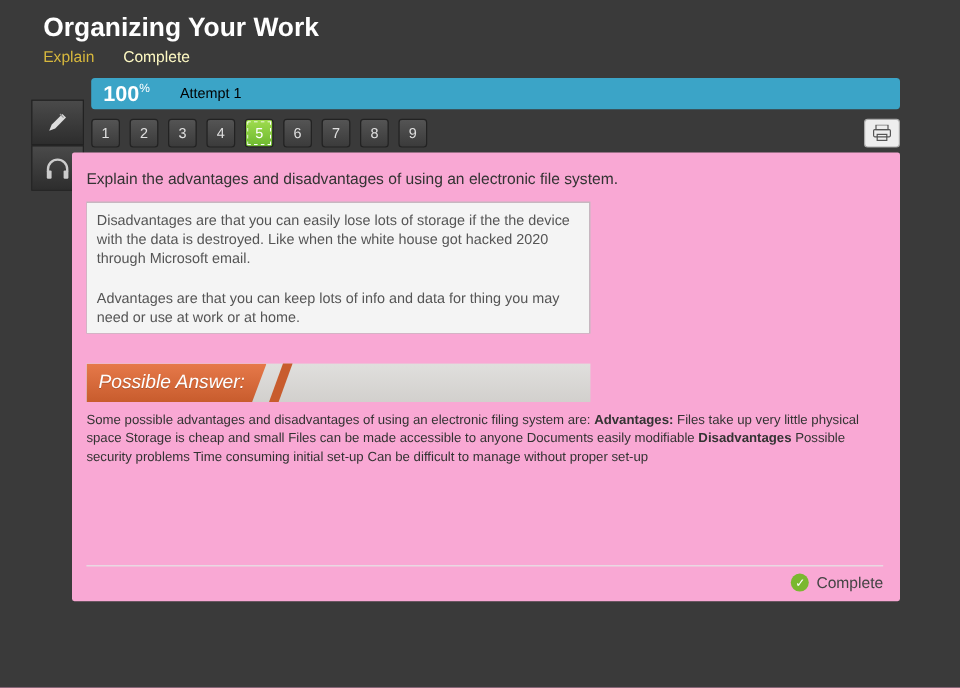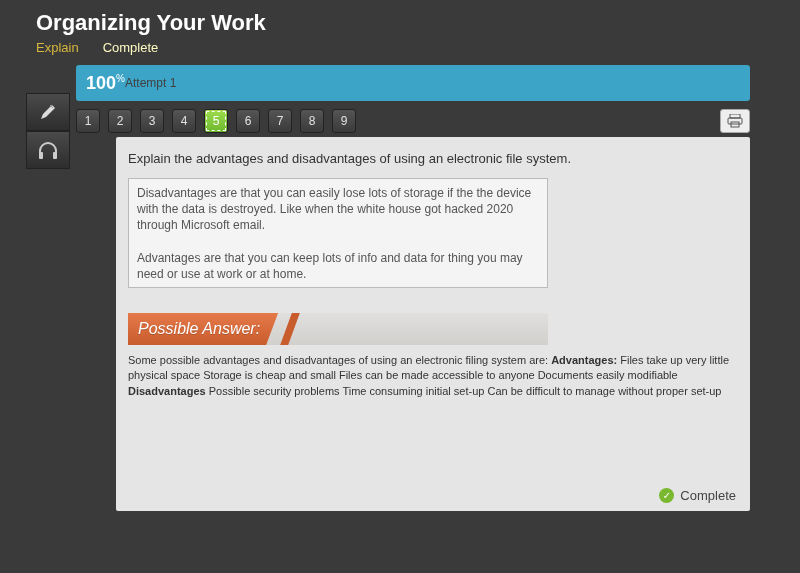--- a/index.html
+++ b/index.html
@@ -23,35 +23,35 @@
     display: flex;
     gap: 24px;
     font-size: 13px;
   }
   .tab-practice { color: #d6b73d; }
   .tab-complete { color: #fef9c3; }
   .progress-bar {
     margin: 6px 50px 0 76px;
     background: #3ba4c7;
     border-radius: 3px;
-    height: 36px;
+    height: 26px;
     display: flex;
     align-items: center;
     padding: 0 10px;
     color: #fff;
   }
   .percent {
     font-size: 18px;
     font-weight: bold;
   }
   .percent sup { font-size: 10px; font-weight: normal; vertical-align: super; }
   .attempt {
     font-size: 12px;
-    margin-left: 0;
-    color: #404040;
+    margin-left: 25px;
+    color: #000000;
   }
   .toolbar-row {
     display: flex;
     align-items: center;
     margin-top: 8px;
     padding: 0 50px 0 26px;
     gap: 6px;
   }
   .side-btn {
     width: 44px;
@@ -97,22 +97,22 @@
   }
   .content-wrap {
     position: relative;
   }
   .side-col {
     position: absolute;
     left: 26px;
     top: -44px;
   }
   .main-panel {
-    background: #e5e5e5;
-    margin: 4px 50px 0 116px;
+    background: #f9a8d4;
+    margin: 4px 50px 0 60px;
     border-radius: 2px;
     padding: 14px 12px 10px 12px;
     height: 374px;
     position: relative;
     color: #333;
     font-size: 13px;
   }
   .question-text {
     margin-bottom: 12px;
   }

